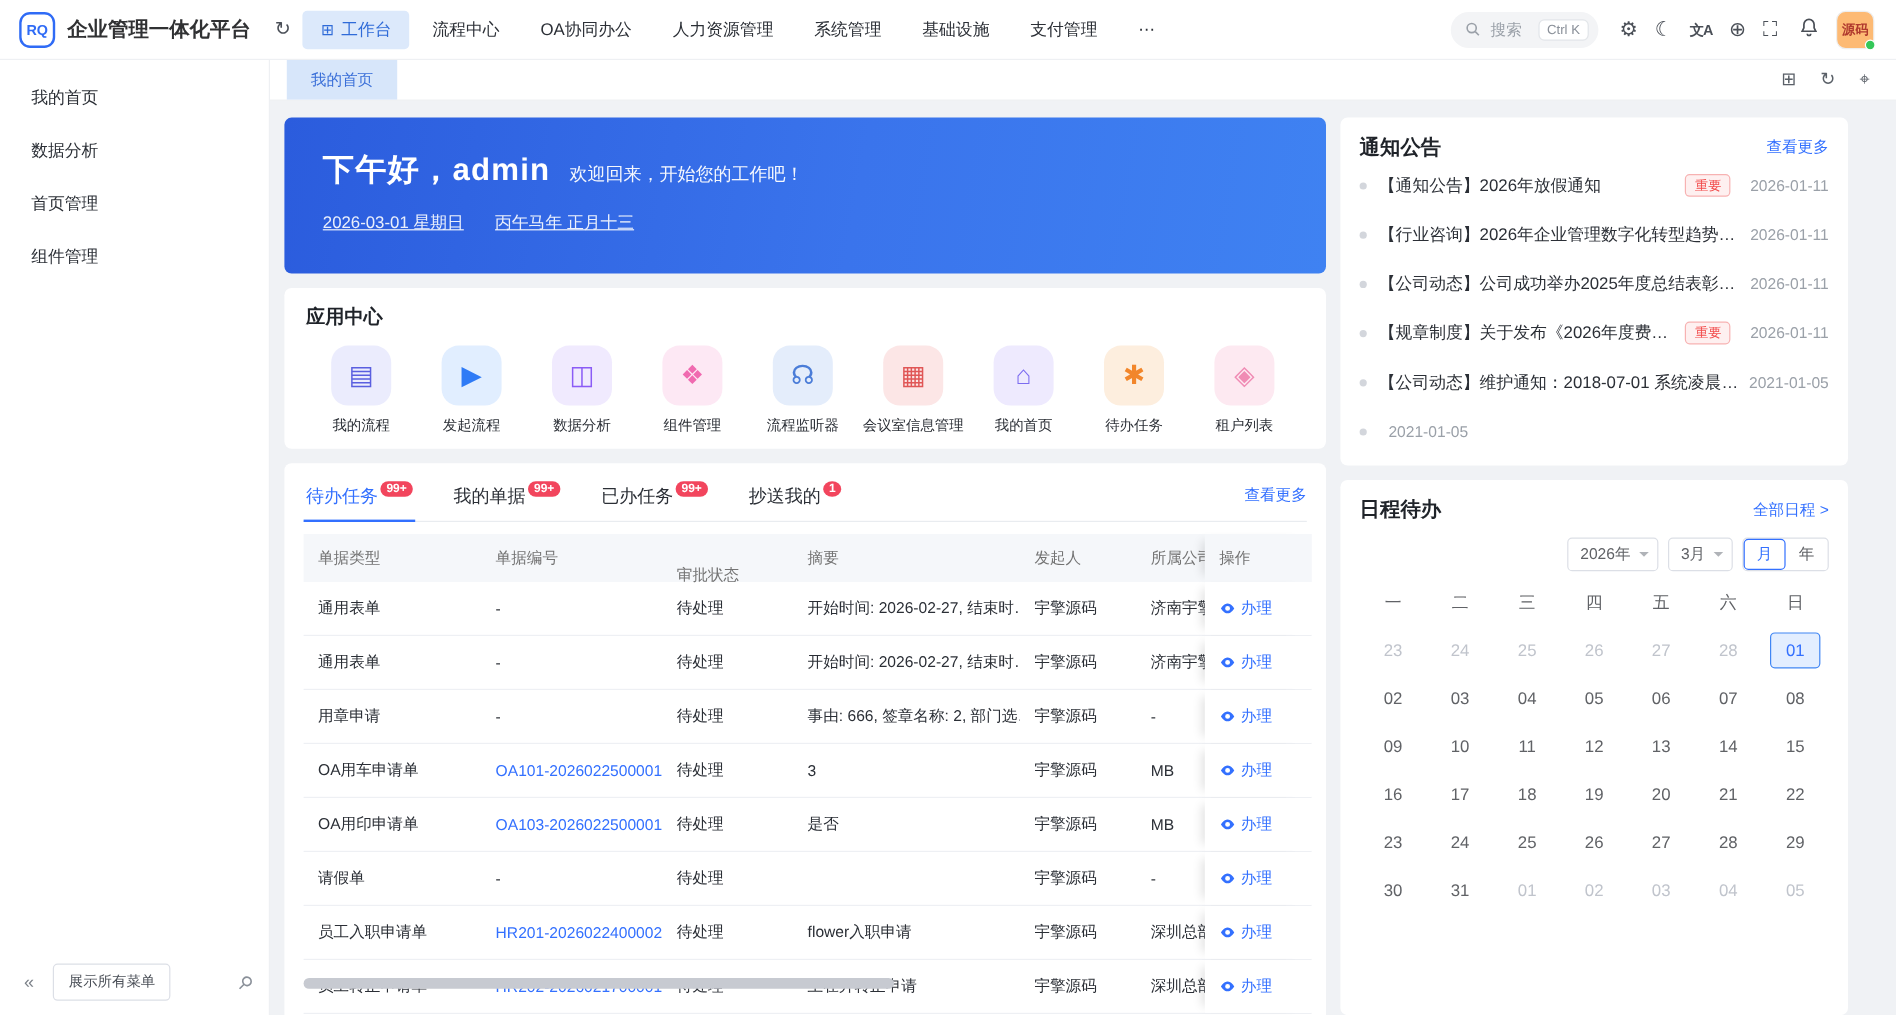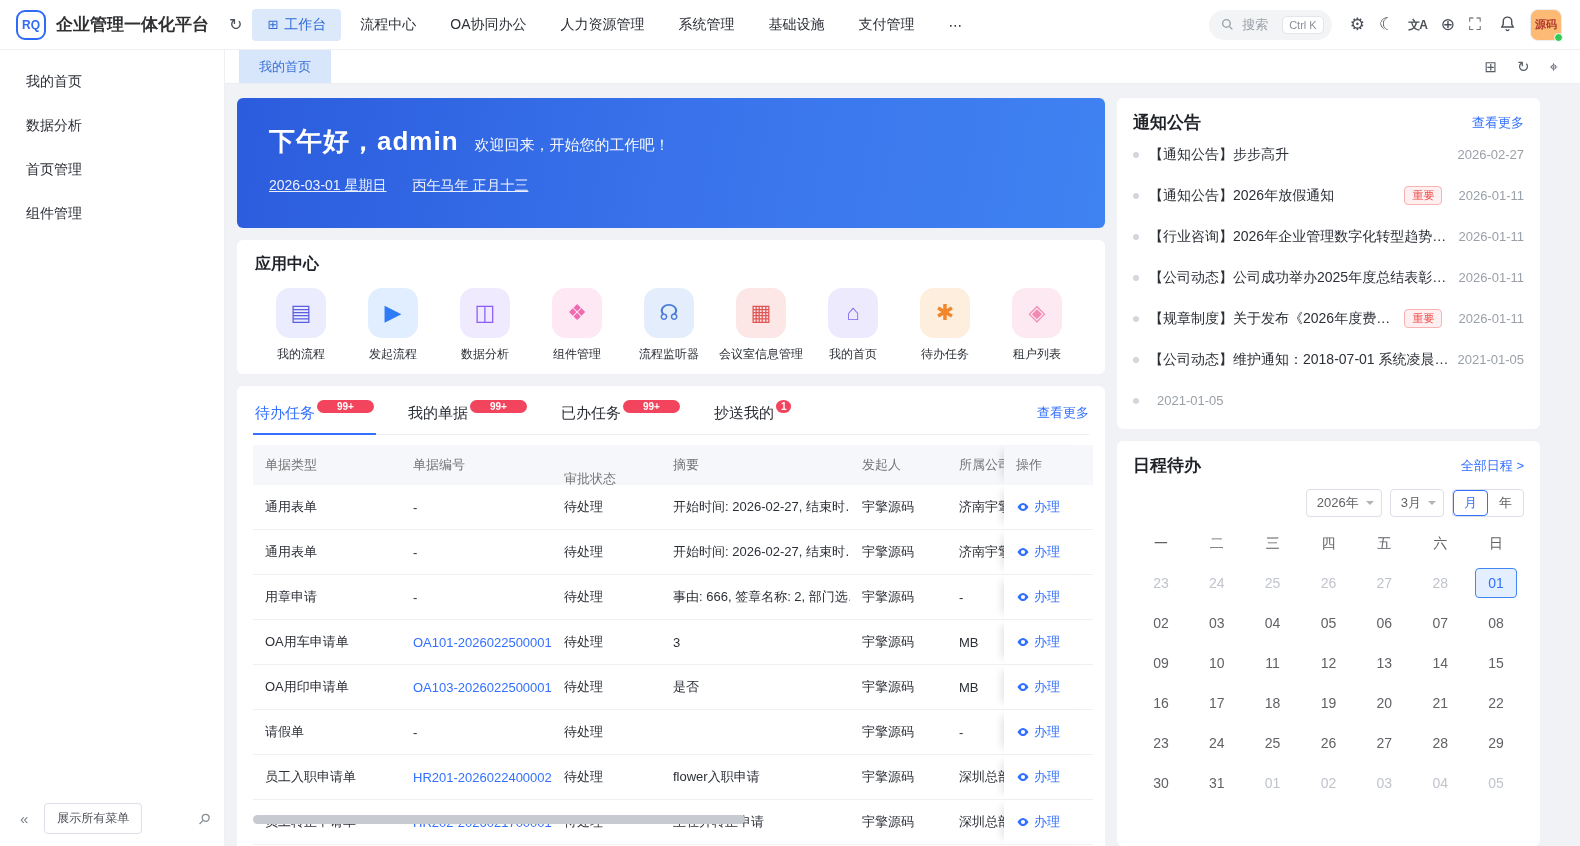--- a/index.html
+++ b/index.html
@@ -59,21 +59,21 @@
   .apps-row { display:flex; margin-top:13px; }
   .app-item { width:92px; flex:none; display:flex; flex-direction:column; align-items:center; cursor:pointer; }
   .app-ico { width:50px; height:50px; border-radius:14px; display:flex; align-items:center; justify-content:center; font-size:22px; }
   .app-label { margin-top:8px; font-size:12px; color:#2b2f36; white-space:nowrap; }
 
   
   .tasks-card { flex:1; padding:6px 16px 0 16px; position:relative; overflow:hidden; border-radius:6px 6px 0 0; }
   .ttabs { display:flex; align-items:center; gap:30px; border-bottom:1px solid #e9ecf0; }
   .ttab { padding:12px 2px 10px 2px; font-size:15px; color:#2b2f36; cursor:pointer; border-bottom:2px solid transparent; margin-bottom:-1px; white-space:nowrap; }
   .ttab.active { color:#3370ff; border-bottom-color:#3370ff; }
-  .tbadge { display:inline-block; background:#f2455d; color:#fff; font-size:10px; font-weight:bold; padding:1px 20px; border-radius:9px; position:relative; top:-8px; margin-left:2px; }
+  .tbadge { display:inline-block; background:#f2455d; color:#fff; font-size:10px; font-weight:bold; padding:1px 5px; border-radius:9px; position:relative; top:-8px; margin-left:2px; }
   .tbadge.round { padding:1px 5px; border-radius:50%; }
   .more-link { margin-left:auto; color:#3370ff; font-size:13px; cursor:pointer; white-space:nowrap; }
 
   .table { margin-top:10px; width:840px; position:relative; }
   .trow { display:flex; position:relative; border-bottom:1px solid #eef0f4; height:45px; align-items:center; }
   .trow.head { background:#f5f7fa; height:40px; border-bottom:none; }
   .cell { padding:0 12px; font-size:13px; color:#2b2f36; white-space:nowrap; overflow:hidden; flex:none; }
   .trow.head .cell { color:#737373; font-weight:normal; }
   .cell.link { color:#3370ff; cursor:pointer; }
   .action-cell { position:absolute; right:0; top:0; bottom:0; width:89px; background:#fff; display:flex; align-items:center; box-shadow:-8px 0 8px -6px rgba(0,0,0,.12); padding:0 12px; }
@@ -410,25 +410,20 @@
     <div class="right-col">
 
       <div class="card notices-card">
         <div class="panel-head">
           <span class="panel-title">通知公告</span>
           <span class="panel-link">查看更多</span>
         </div>
         <div>
             <div class="notice">
               <span class="ndot"></span>
-              <div class="ntext"><span>【通知公告】</span><span>步步高升</span></div>
-              <span class="ndate">2026-02-27</span>
-            </div>
-            <div class="notice">
-              <span class="ndot"></span>
               <div class="ntext"><span>【通知公告】</span><span>2026年放假通知</span></div>
               <span class="imp">重要</span>
               <span class="ndate">2026-01-11</span>
             </div>
             <div class="notice">
               <span class="ndot"></span>
               <div class="ntext"><span>【行业咨询】</span><span>2026年企业管理数字化转型趋势…</span></div>
               <span class="ndate">2026-01-11</span>
             </div>
             <div class="notice">

